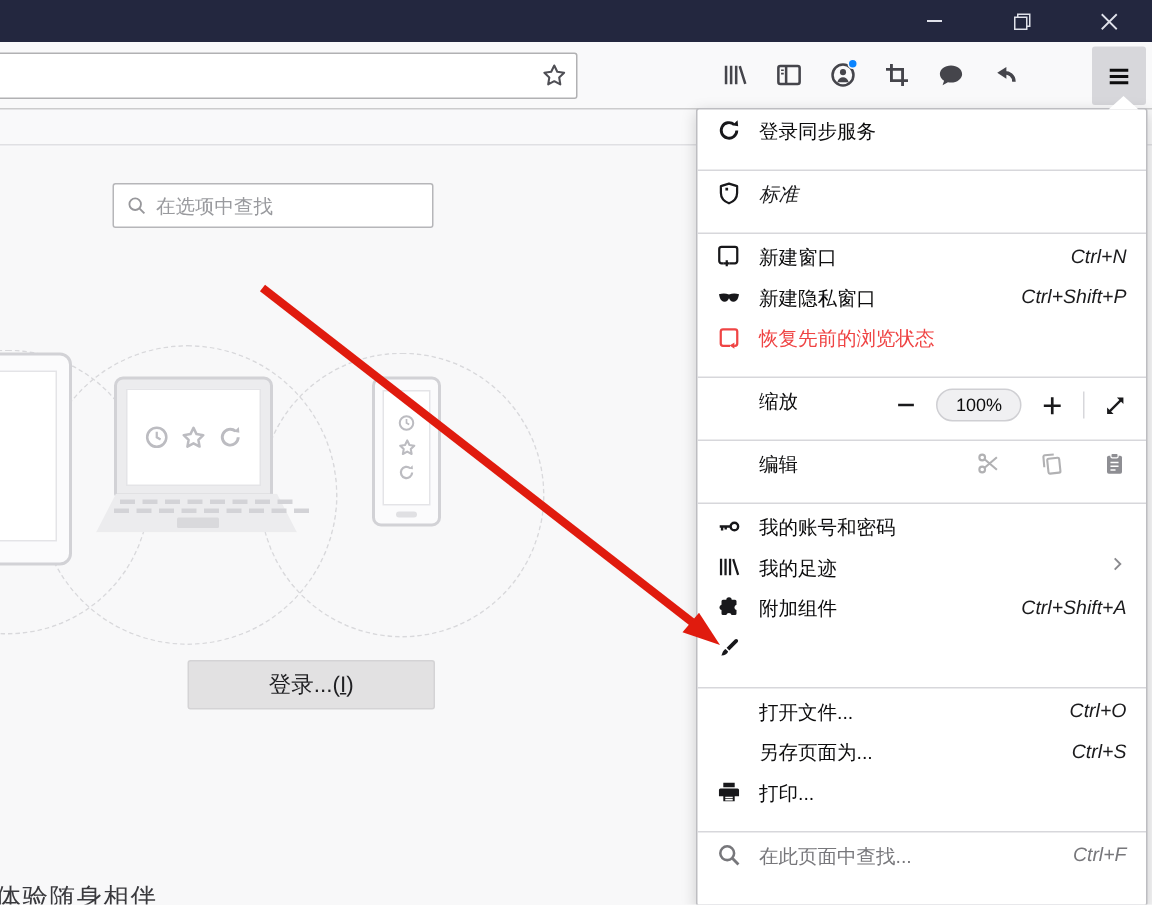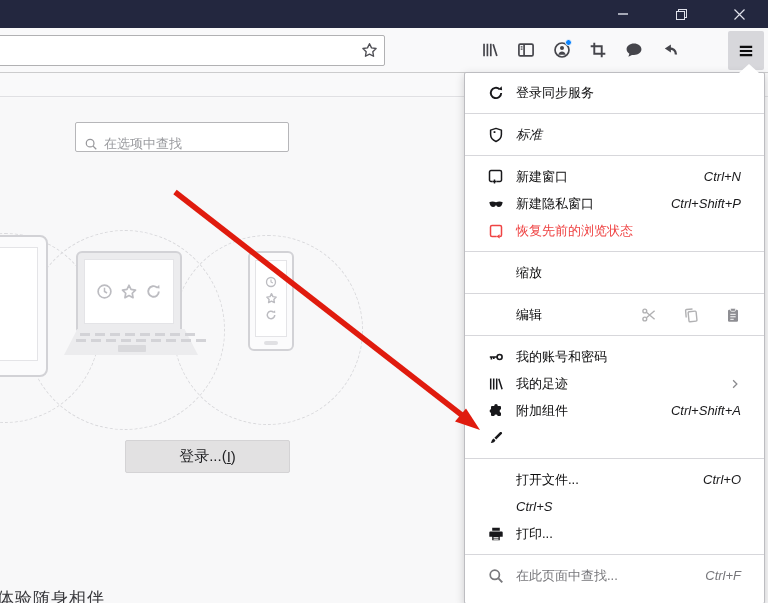--- a/index.html
+++ b/index.html
@@ -24,21 +24,21 @@
   .notif-dot { position:absolute; top:5px; right:4px; width:7px; height:7px; border-radius:50%; background:#0a84ff; border:1px solid #f9f9fa; }
   .hamburger-btn { position:absolute; right:4px; top:3px; width:36px; height:39px; background:#d7d7db;
     display:flex; align-items:center; justify-content:center; color:#0c0c0d; border-radius:2px; }
 
   .bookmarks-strip { position:absolute; left:0; top:74px; width:768px; height:23px; background:#f9f9fa;
     border-bottom:1px solid #e0e0e3; z-index:5; }
 
   
   .page { position:absolute; left:0; top:98px; width:768px; height:505px; background:#f8f8f9; }
   .search-box { position:absolute; left:75px; top:24px; width:214px; height:30px; background:#fff;
-    border:1px solid #b6b6b9; border-radius:2px; display:flex; align-items:flex-end; padding:0 8px; gap:6px; color:#8a8a8e; }
+    border:1px solid #b6b6b9; border-radius:2px; display:flex; align-items:center; padding:0 8px; gap:6px; color:#8a8a8e; }
   .search-box input { border:none; outline:none; flex:1; font-size:13px; background:transparent; color:#3e3e42; }
   .search-box input::placeholder { color:#999a9e; }
 
   .illu { position:absolute; left:0; top:118px; width:400px; height:190px; color:#c9c9cd; }
   .dash-circle { position:absolute; border:1px dashed #d9d9dc; border-radius:50%; }
   .device { position:absolute; background:#fbfbfc; border:2px solid #d2d2d6; border-radius:8px; }
   .screen { position:absolute; background:#fff; border:1px solid #e4e4e7; }
   .dev-icons { display:flex; align-items:center; justify-content:center; gap:7px; width:100%; height:100%; color:#bcbcc1; }
   .dev-icons.vert { flex-direction:column; gap:4px; }
   .laptop-base { position:absolute; left:64px; top:113px; width:134px; height:26px; background:#ececee;
@@ -52,21 +52,21 @@
     border:1px solid #d4d3d5; border-radius:2px; font-size:15px; color:#1f1f22;
     display:flex; align-items:center; justify-content:center; }
   .signin-btn .key { text-decoration:underline; }
   .footer-text { position:absolute; left:-3px; top:489px; font-size:17px; color:#39393d; letter-spacing:1px; white-space:nowrap; }
 
   
   .menu-panel { position:absolute; left:464px; top:72px; width:301px; height:532px; background:#fff;
     border:1px solid #bdbdc1; border-radius:2px; box-shadow:0 3px 10px rgba(0,0,0,.18); z-index:50; padding:6px 0; }
   .menu-notch { position:absolute; top:-9px; left:274px; width:0; height:0;
     border-left:10px solid transparent; border-right:10px solid transparent; border-bottom:9px solid #fff; }
-  .mi { display:flex; align-items:center; height:27px; padding:0 23px; font-size:13px; color:#0c0c0d; cursor:default; }
+  .mi { display:flex; align-items:flex-start; height:27px; padding:0 13px; font-size:13px; color:#0c0c0d; cursor:default; }
   .mi .ico { width:16px; height:16px; margin-right:12px; flex:none; display:flex; align-items:center; justify-content:center; color:#18181b; }
   .mi .lbl { flex:1; white-space:nowrap; }
   .mi .sc { font-size:13px; color:#1a1a1c;font-style:italic; }
   .mi.disabled, .mi.disabled .ico { color:#ef4444; }
   .mi.dim, .mi.dim .ico, .mi.dim .sc { color:#77777b; }
   .sep { border-top:1px solid #d7d7db; margin:7px 0; }
   .zoom-pill { border:1px solid #cfcfd3; background:#f0f0f2; border-radius:11px; padding:3px 12px; font-size:12px; color:#0c0c0d; }
   .zctl { display:flex; align-items:center; gap:13px; }
   .zbtn { color:#1a1a1c; display:flex; align-items:center; }
   .vdiv { width:1px; height:18px; background:#d7d7db; }
@@ -340,20 +340,40 @@
           </svg>
         </span>
       <span class="lbl">恢复先前的浏览状态</span>
     </div>
 
     <div class="sep"></div>
 
     <div class="mi">
       <span class="ico"></span>
       <span class="lbl">缩放</span>
+      <span class="zctl">
+        <span class="zbtn">
+            <svg width="14" height="14" viewBox="0 0 16 16">
+              <path d="M2 8h12" stroke="currentColor" stroke-width="1.9"></path>
+            </svg>
+          </span>
+        <span class="zoom-pill">100%</span>
+        <span class="zbtn">
+            <svg width="15" height="15" viewBox="0 0 16 16">
+              <path d="M8 2v12M2 8h12" stroke="currentColor" stroke-width="1.9"></path>
+            </svg>
+          </span>
+        <span class="vdiv"></span>
+        <span class="zbtn">
+            <svg width="15" height="15" viewBox="0 0 16 16" fill="none">
+              <path d="M4 12 12 4" stroke="currentColor" stroke-width="1.6"></path>
+              <path d="M9.2 2.2h4.6v4.6zM6.8 13.8H2.2V9.2z" fill="currentColor"></path>
+            </svg>
+          </span>
+      </span>
     </div>
 
     <div class="sep"></div>
 
     <div class="mi">
       <span class="ico"></span>
       <span class="lbl">编辑</span>
       <span class="ectl">
         <span style="color:#b1b1b3">
             <svg width="16" height="16" viewBox="0 0 16 16" fill="none">
@@ -426,20 +446,21 @@
     <div class="sep"></div>
 
     <div class="mi">
       <span class="ico"></span>
       <span class="lbl">打开文件...</span>
       <span class="sc">Ctrl+O</span>
     </div>
 
     <div class="mi">
       <span class="ico"></span>
+      <span class="lbl">另存页面为...</span>
       <span class="sc">Ctrl+S</span>
     </div>
 
     <div class="mi">
       <span class="ico">
           <svg width="16" height="16" viewBox="0 0 16 16">
             <path fill="currentColor" d="M4.2 1.8h7.6v3H4.2zM2.3 5.6h11.4a1 1 0 0 1 1 1v4.2h-2.9v3.4H4.2v-3.4H1.3V6.6a1 1 0 0 1 1-1z"></path>
             <path d="M5.5 11.7h5M5.5 13.2h5" stroke="#fff" stroke-width="1"></path>
           </svg>
         </span>

